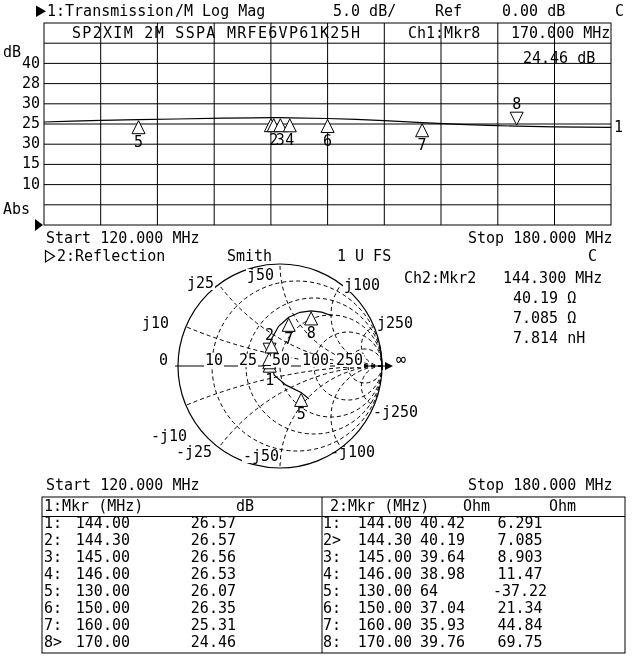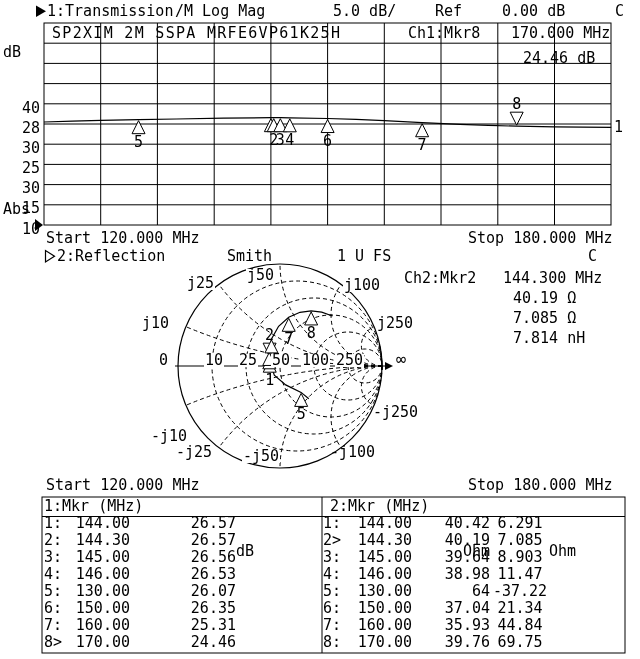--- a/index.html
+++ b/index.html
@@ -5,31 +5,31 @@
   * { margin:0; padding:0; box-sizing:border-box; }
   html,body { background:#fff; }
   #screen {
     position:relative; width:640px; height:659px; background:#fff;
     font-family:"DejaVu Sans Mono","Liberation Mono",monospace;
     font-size:15px; line-height:13px; color:#000; overflow:hidden;
   }
   #plot-layer { position:absolute; left:0; top:0; }
   .t { position:absolute; white-space:pre; }
   .bg { background:#fff; padding:0 1px; }
-  .rt { text-align:right;margin-top:45px; }
-  .ls { letter-spacing:1.3px; }
+  .rt { text-align:right; }
+  .ls { letter-spacing:1.3px;margin-left:20px; }
   svg text { font-family:"DejaVu Sans Mono","Liberation Mono",monospace; }
   .trow { position:relative; height:17px; }
   .tc { position:absolute; top:0; white-space:pre; }
   .l0 { left:0; }
   .l1 { left:16px; width:70px; text-align:right; }
   .l2 { left:120px; width:72px; text-align:right; }
   .r0 { left:0; }
   .r1 { left:19px; width:70px; text-align:right; }
-  .r2 { left:97px; width:70px; text-align:right; }
+  .r2 { left:97px; width:70px; text-align:left; }
   .r3 { left:157px; width:80px; text-align:center; }
 </style>
 </head>
 <body>
 
 <div id="screen">
 
   <svg id="plot-layer" width="640" height="659" viewBox="0 0 640 659">
 
     <polygon points="36,5.5 36,17 46,11.2" fill="#000"></polygon>

